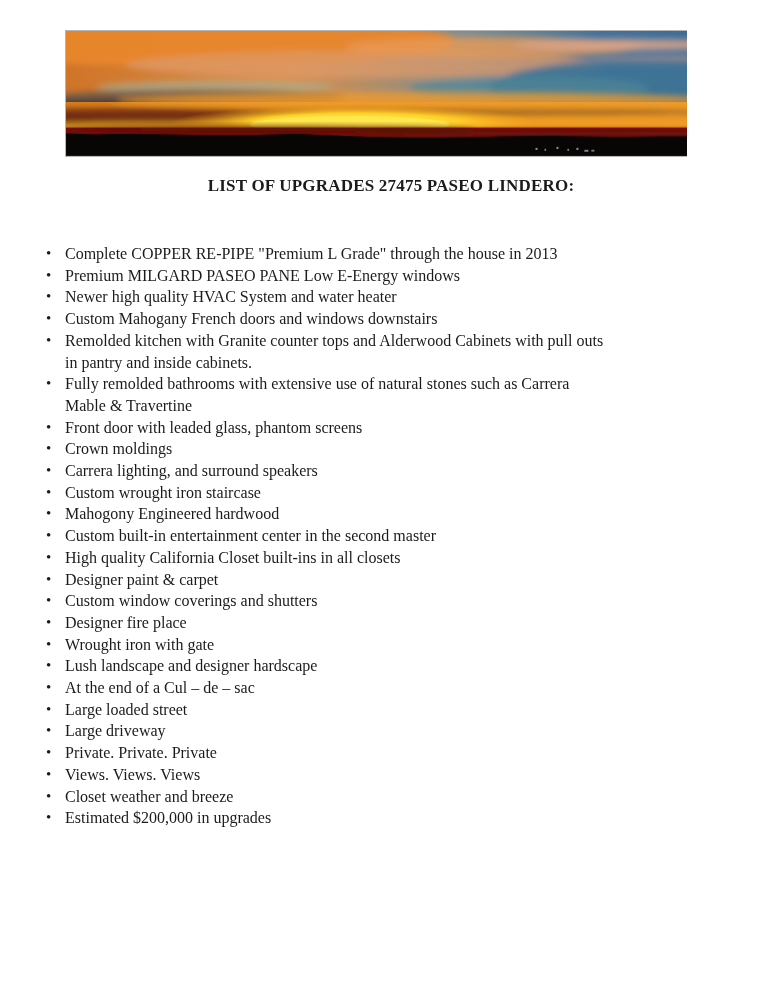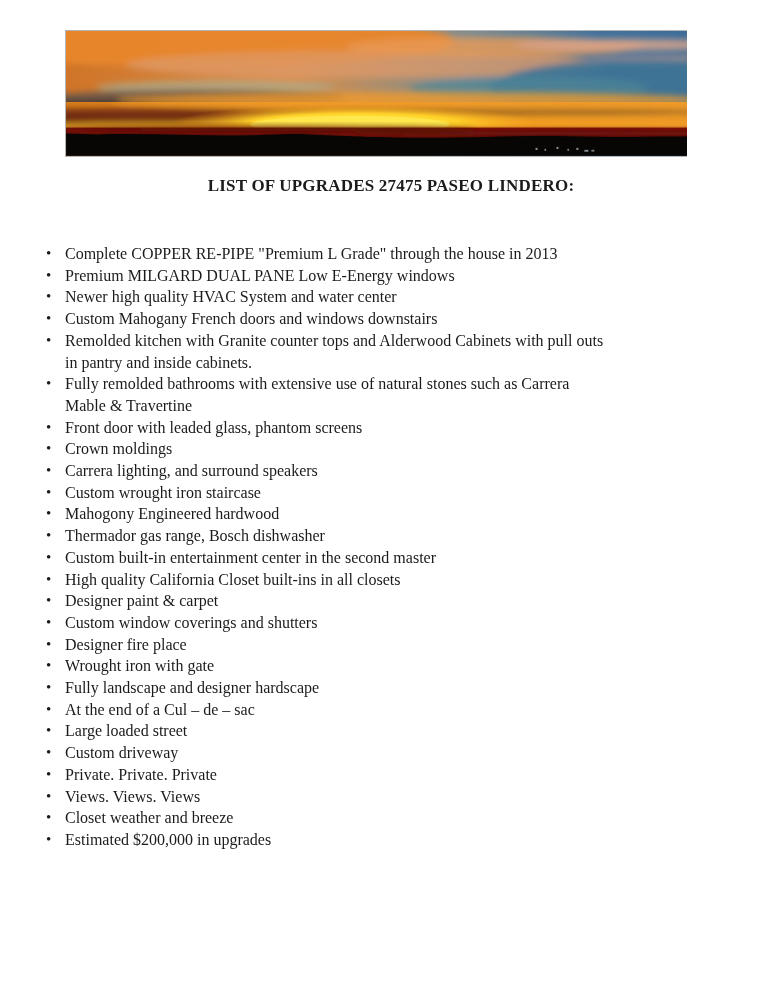--- a/index.html
+++ b/index.html
@@ -142,42 +142,41 @@
         <rect x="520" y="121" width="4" height="1.4"></rect>
         <rect x="527" y="121" width="3" height="1.2"></rect>
       </g>
     </svg>
   </div>
 
   <h1 class="title">LIST OF UPGRADES 27475 PASEO LINDERO:</h1>
 
   <ul class="upgrades">
       <li>Complete COPPER RE-PIPE "Premium L Grade" through the house in 2013</li>
-      <li>Premium MILGARD DUAL PANE Low E-Energy windows</li>
-      <li>Newer high quality HVAC System and water center</li>
+      <li>Premium MILGARD PASEO PANE Low E-Energy windows</li>
+      <li>Newer high quality HVAC System and water heater</li>
       <li>Custom Mahogany French doors and windows downstairs</li>
       <li>Remolded kitchen with Granite counter tops and Alderwood Cabinets with pull outs
 in pantry and inside cabinets.</li>
       <li>Fully remolded bathrooms with extensive use of natural stones such as Carrera
 Mable &amp; Travertine</li>
       <li>Front door with leaded glass, phantom screens</li>
       <li>Crown moldings</li>
       <li>Carrera lighting, and surround speakers</li>
       <li>Custom wrought iron staircase</li>
       <li>Mahogony Engineered hardwood</li>
-      <li>Thermador gas range, Bosch dishwasher</li>
       <li>Custom built-in entertainment center in the second master</li>
       <li>High quality California Closet built-ins in all closets</li>
       <li>Designer paint &amp; carpet</li>
       <li>Custom window coverings and shutters</li>
       <li>Designer fire place</li>
       <li>Wrought iron with gate</li>
-      <li>Fully landscape and designer hardscape</li>
+      <li>Lush landscape and designer hardscape</li>
       <li>At the end of a Cul – de – sac</li>
       <li>Large loaded street</li>
-      <li>Custom driveway</li>
+      <li>Large driveway</li>
       <li>Private. Private. Private</li>
       <li>Views. Views. Views</li>
       <li>Closet weather and breeze</li>
       <li>Estimated $200,000 in upgrades</li>
     </ul>
 
 </div>
 
 </body></html>

